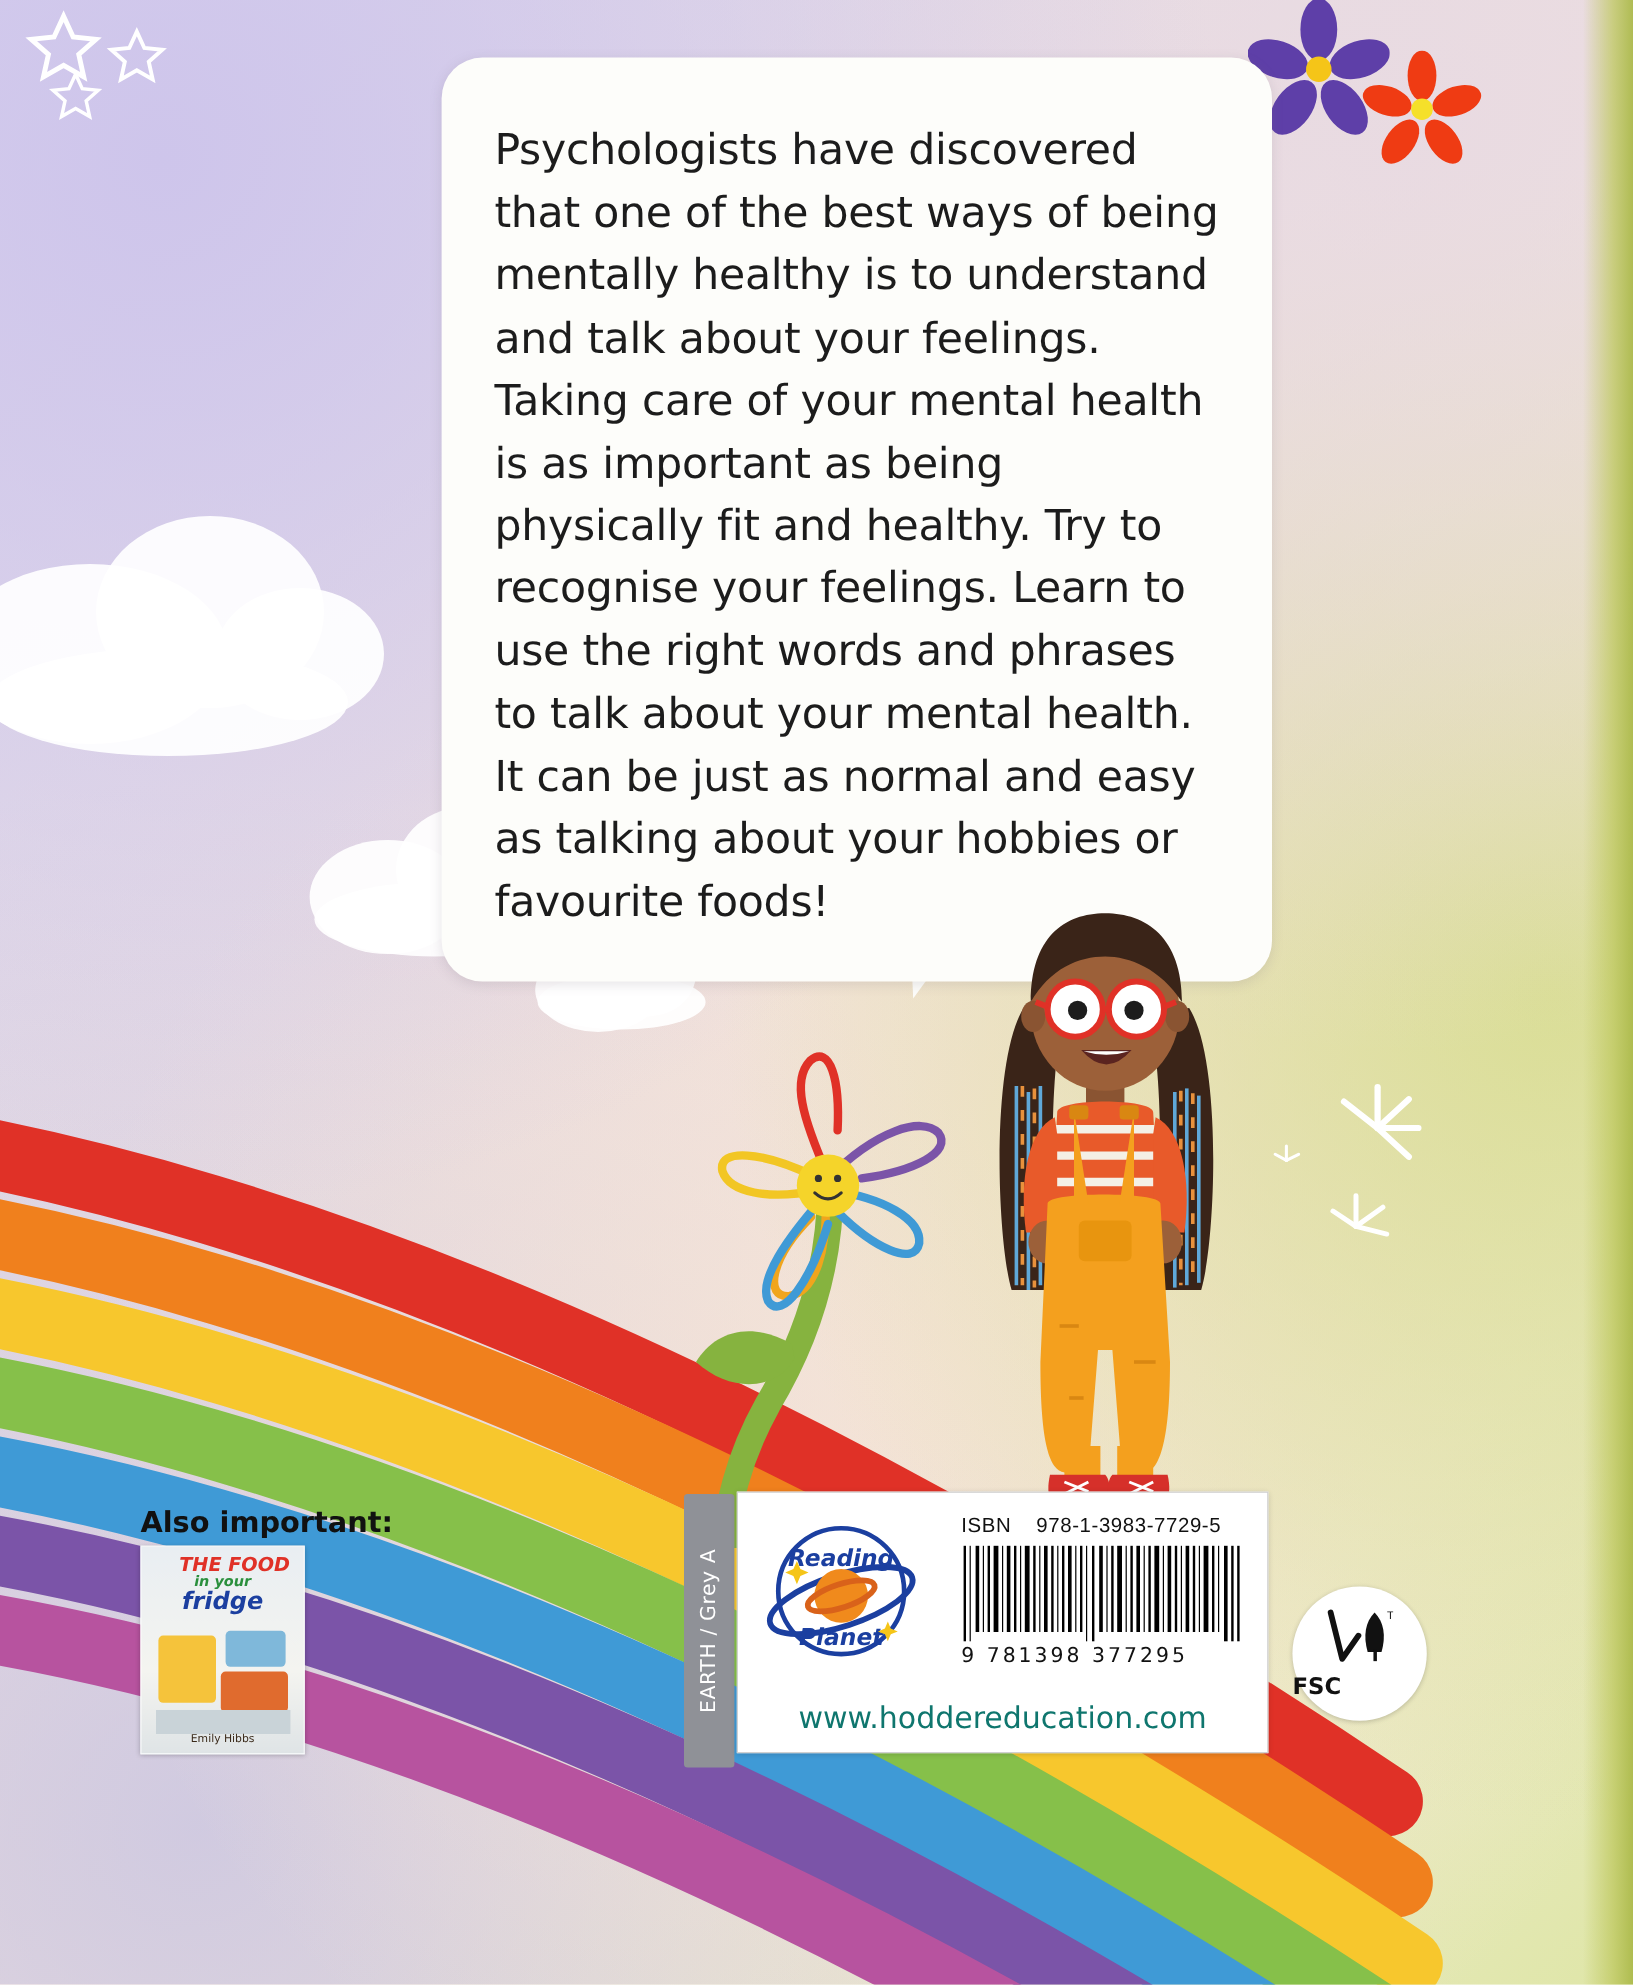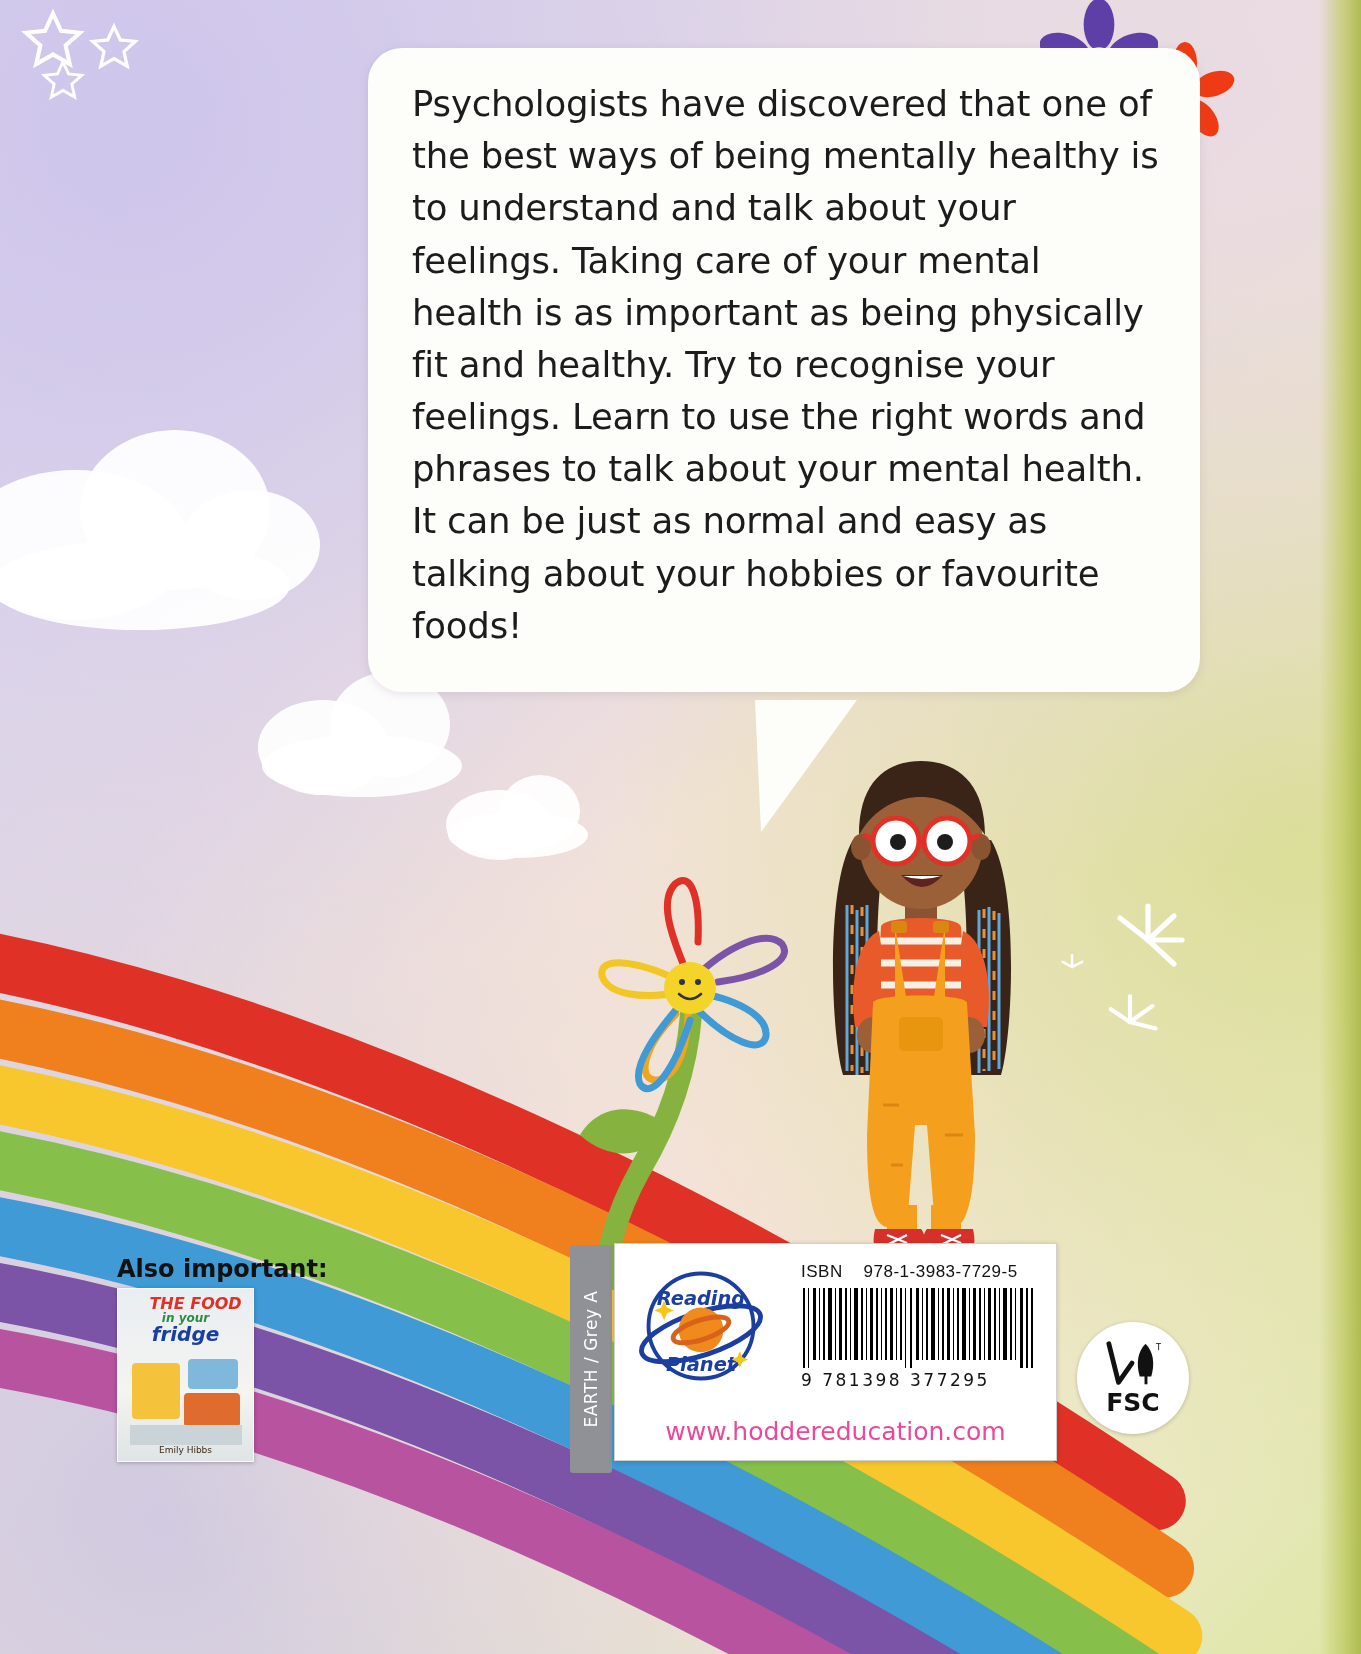--- a/index.html
+++ b/index.html
@@ -53,24 +53,24 @@
     background: rgba(255,255,255,0.92);
     border-radius: 50%;
     filter: blur(0.4px);
   }
 
   
   .bubble {
     position: absolute;
     left: 368px;
     top: 48px;
-    width: 832px;
+    width: 692px;
     border-radius: 34px;
     background: #fdfdfa;
-    padding: 30px 40px 40px 44px;
+    padding: 52px 40px 40px 44px;
     box-sizing: border-box;
     box-shadow: 0 2px 10px rgba(120,110,130,0.18);
   }
   .bubble p {
     margin: 0;
     font-family: "DejaVu Sans", sans-serif;
     font-size: 35.5px;
     line-height: 1.47;
     color: #1c1c1c;
     letter-spacing: -0.2px;
@@ -237,40 +237,39 @@
     letter-spacing: 2.5px;
     color: #111;
   }
   .website {
     position: absolute;
     left: 0; right: 0;
     bottom: 14px;
     text-align: center;
     font-family: "DejaVu Sans", sans-serif;
     font-size: 25px;
-    color: #ec4899;
+    color: #0f766e;
   }
   .fsc {
     position: absolute;
     left: 1077px;
     top: 1322px;
     width: 112px;
     height: 112px;
     background: #ffffff;
     border-radius: 50%;
     box-shadow: 0 1px 4px rgba(0,0,0,0.2);
   }
   .fsc-label {
     position: absolute;
     left: 0; right: 0;
     bottom: 17px;
-    text-align: center;
     font-family: "DejaVu Sans", sans-serif;
     font-weight: bold;
-    font-size: 25px;
+    font-size: 19px;
     color: #111;
   }
   .sparkle { position: absolute; }
 </style>
 </head>
 <body>
 
 <div class="page">
   <div class="wash"></div>
 

